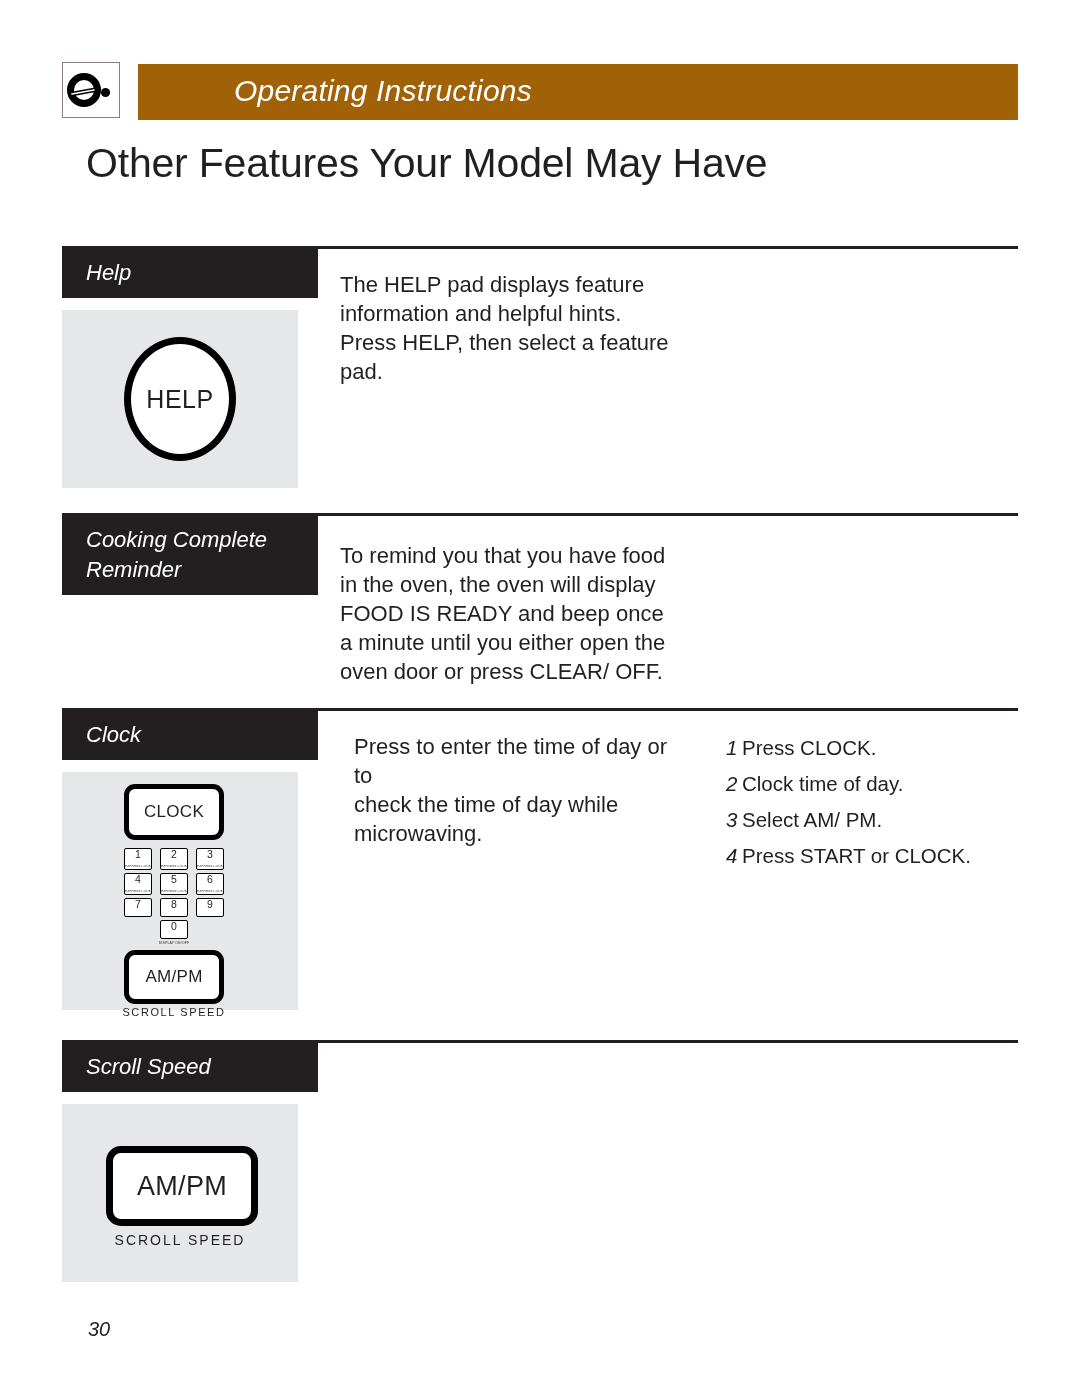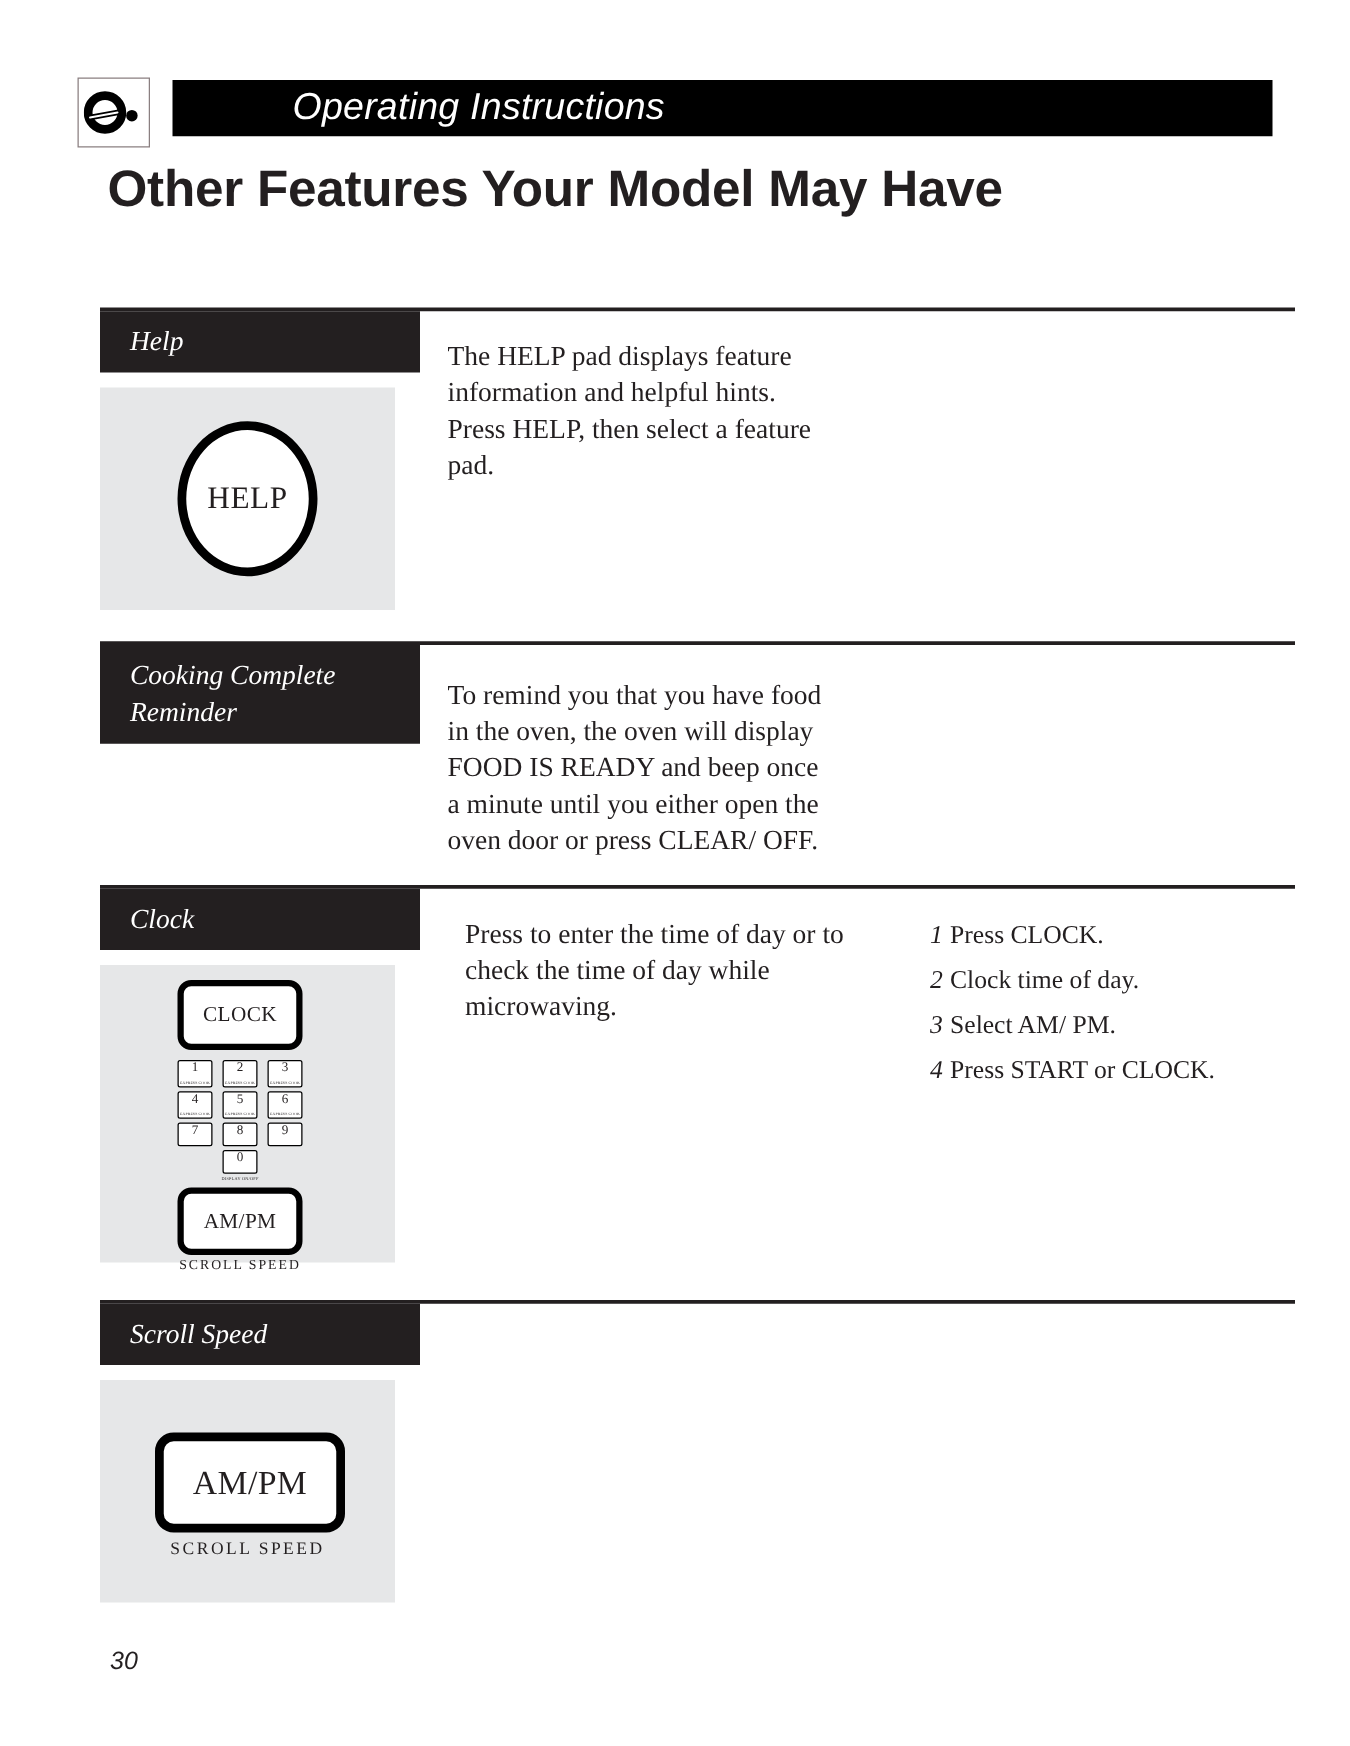--- a/index.html
+++ b/index.html
@@ -44,53 +44,52 @@
     left: 4px;
     top: 6px;
     width: 44px;
     height: 44px;
   }
   .header-banner {
     position: absolute;
     left: 76px;
     top: 2px;
     right: 0;
-    height: 45px;
-    background: #000000;
+    height: 56px;
+    background: #a16207;
   }
   .header-banner-text {
     position: absolute;
     left: 96px;
     top: 50%;
     transform: translateY(-52%);
     color: #ffffff;
     font-style: italic;
     font-size: 30px;
     font-weight: 400;
     letter-spacing: 0.2px;
     white-space: nowrap;
   }
 
   .page-title {
     position: absolute;
     left: 86px;
-    top: 128px;
+    top: 140px;
     font-size: 41px;
-    font-weight: 700;
+    font-weight: 400;
     color: #231f20;
     letter-spacing: -0.2px;
     white-space: nowrap;
   }
 
   
   .section {
     position: absolute;
-    left: 18px;
+    left: 0;
     width: 860px;
-    font-family: Liberation Serif, serif;
   }
   .rule {
     position: absolute;
     left: 62px;
     width: 956px;
     height: 3px;
     background: #231f20;
     top: 0;
   }
   .label-box {

